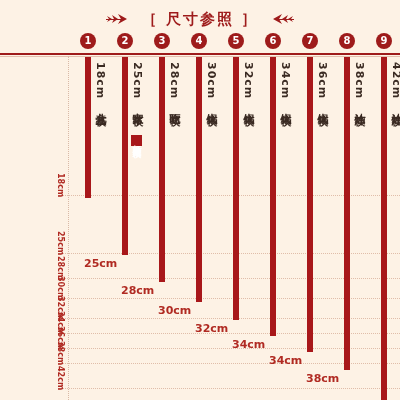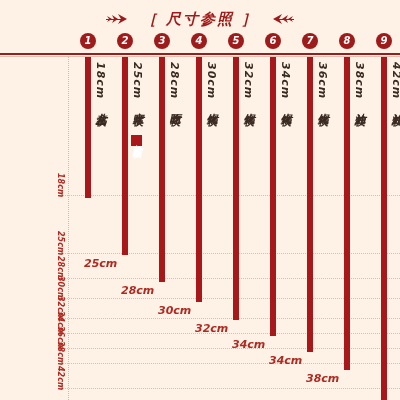--- a/index.html
+++ b/index.html
@@ -2,21 +2,21 @@
 <html><head>
 <meta charset="utf-8">
 <style>
   html,body{margin:0;padding:0;}
   body{
     width:400px;height:400px;overflow:hidden;
     background:#fdf2e5;
     font-family:"DejaVu Sans","Liberation Sans",sans-serif;
     position:relative;
   }
-  #stage{position:absolute;inset:0;width:400px;height:400px;overflow:hidden;font-style:italic;}
+  #stage{position:absolute;inset:0;width:400px;height:400px;overflow:hidden;}
 
   
   #title-bar{
     position:absolute;left:0;top:4px;width:400px;height:30px;
     display:flex;align-items:center;justify-content:center;gap:12px;
   }
   .title-text{
     color:#9e1b1b;font-size:15px;font-weight:bold;letter-spacing:2px;
     white-space:nowrap;
   }

